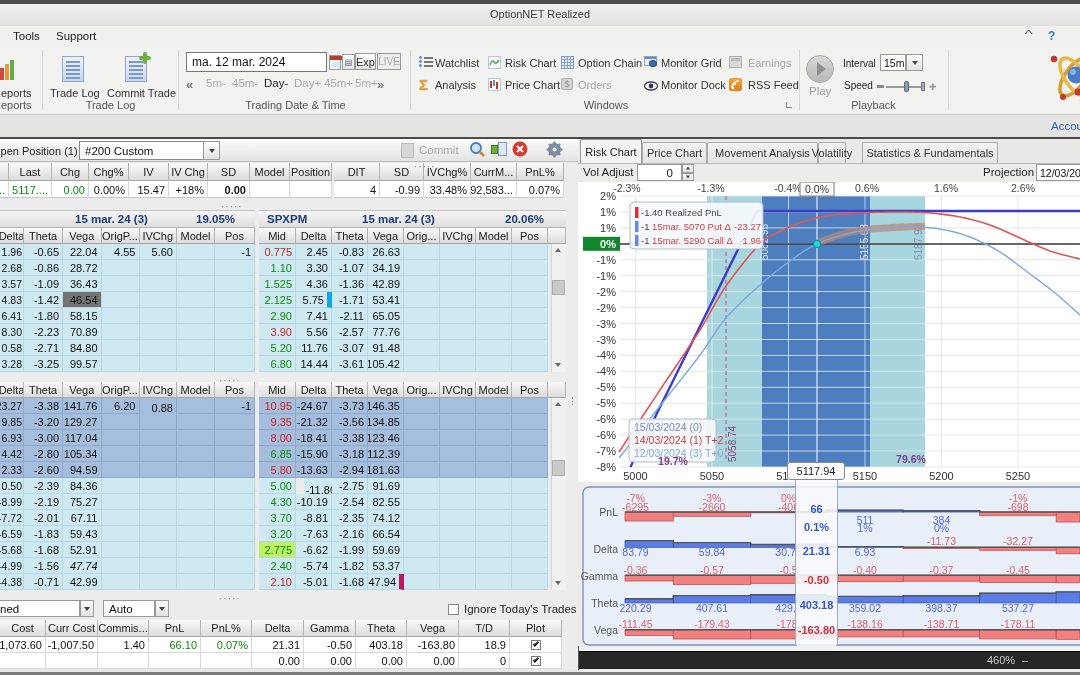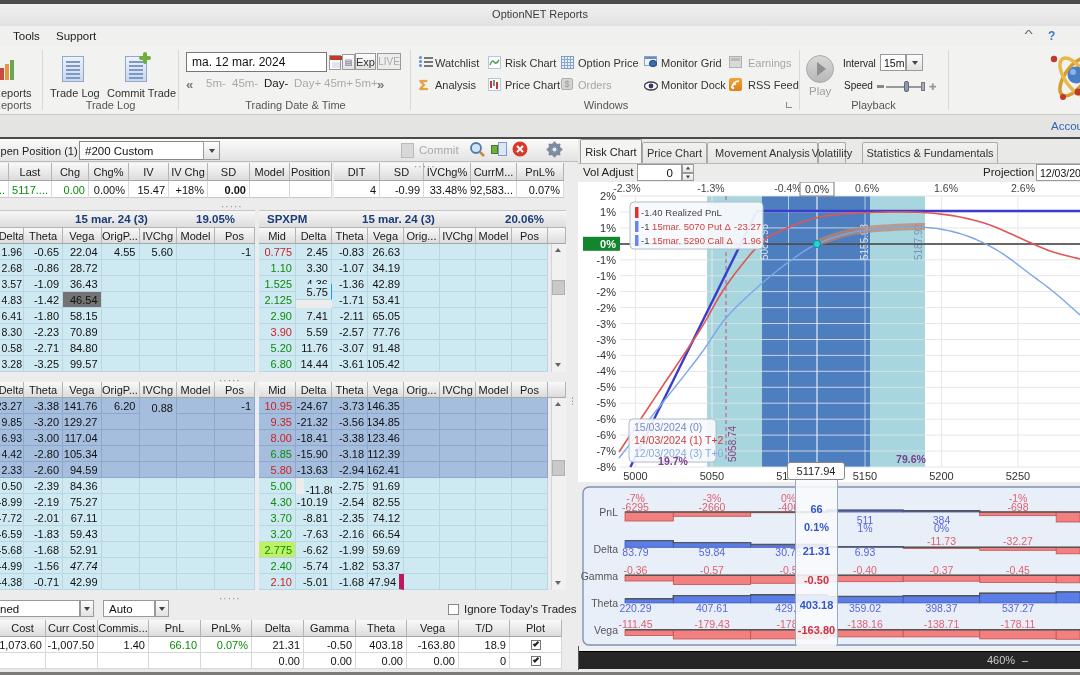--- a/index.html
+++ b/index.html
@@ -10,21 +10,21 @@
 .combo{position:absolute;background:#fff;border:1px solid #8a8a8a;font-size:11.5px;color:#111;display:flex;align-items:center;padding-left:5px;white-space:nowrap;overflow:hidden}
 .cbtn{position:absolute;background:linear-gradient(#fdfdfd,#e2e2e2);border:1px solid #9a9a9a;display:flex;align-items:center;justify-content:center}
 .tri-d{width:0;height:0;border-left:3.5px solid transparent;border-right:3.5px solid transparent;border-top:4px solid #444}
 .tri-u{width:0;height:0;border-left:3.5px solid transparent;border-right:3.5px solid transparent;border-bottom:4px solid #444}
 .dots:after{content:"·····";color:#888;font-size:10px;letter-spacing:1px}
 .chk{position:absolute;width:11px;height:11px;background:#fff;border:1px solid #888}
 .tick{position:absolute;width:6px;height:3px;border-left:2px solid #222;border-bottom:2px solid #222;transform:rotate(-45deg);left:1px;top:1px}
 </style></head><body>
 <div class="a" style="left:0;top:0;width:1080px;height:4px;background:#4f4d4c"></div>
 <div class="a" style="left:0;top:4px;width:1080px;height:22px;background:linear-gradient(#f0f0f0,#e2e2e2)"></div>
-<div class="a" style="left:0;top:8px;width:1080px;text-align:center;font-size:11px;color:#3c3c3c">OptionNET Reports</div>
+<div class="a" style="left:0;top:8px;width:1080px;text-align:center;font-size:11px;color:#3c3c3c">OptionNET Realized</div>
 <div class="a" style="left:0;top:26px;width:1080px;height:20px;background:#f0f0ee"></div>
 <div class="a" style="left:13px;top:30px;font-size:11.5px;color:#222">Tools</div>
 <div class="a" style="left:56px;top:30px;font-size:11.5px;color:#222">Support</div>
 <div class="a" style="left:1026px;top:28px;font-size:11px;color:#666;transform:scaleX(1.6)">^</div>
 <div class="a" style="left:1048px;top:29px;font-size:12px;color:#3a7abf;font-weight:bold">?</div>
 <div class="a" style="left:0;top:46px;width:1080px;height:69px;background:#f2f2f0;border-bottom:1px solid #c9c9c7"></div>
 <div class="a" style="left:42px;top:50px;width:1px;height:60px;background:#d8d8d6"></div>
 <div class="a" style="left:178px;top:50px;width:1px;height:60px;background:#d8d8d6"></div>
 <div class="a" style="left:410px;top:50px;width:1px;height:60px;background:#d8d8d6"></div>
 <div class="a" style="left:799px;top:50px;width:1px;height:60px;background:#d8d8d6"></div>
@@ -92,21 +92,21 @@
 <div class="a" style="left:505px;top:57px;font-size:11px;color:#333">Risk Chart</div>
 <div class="a" style="left:561px;top:56px;width:14px;height:13px">
     <div class="a" style="left:0;top:0;width:13px;height:13px;background:#e7eefc;border:1px solid #7d9cc8"></div>
     <div class="a" style="left:1px;top:3px;width:11px;height:1px;background:#8aa6cc"></div>
     <div class="a" style="left:1px;top:6px;width:11px;height:1px;background:#8aa6cc"></div>
     <div class="a" style="left:1px;top:9px;width:11px;height:1px;background:#8aa6cc"></div>
     <div class="a" style="left:3px;top:1px;width:1px;height:11px;background:#8aa6cc"></div>
     <div class="a" style="left:6px;top:1px;width:1px;height:11px;background:#8aa6cc"></div>
     <div class="a" style="left:9px;top:1px;width:1px;height:11px;background:#8aa6cc"></div>
   </div>
-<div class="a" style="left:578px;top:57px;font-size:11px;color:#333">Option Price</div>
+<div class="a" style="left:578px;top:57px;font-size:11px;color:#333">Option Chain</div>
 <div class="a" style="left:644px;top:56px;width:14px;height:13px">
     <div class="a" style="left:0;top:0;width:13px;height:10px;background:#eef3fb;border:1px solid #89a3c8"></div>
     <div class="a" style="left:1px;top:1px;width:11px;height:2px;background:#6d8cb8"></div>
     <div class="a" style="left:5px;top:4px;width:8px;height:7px;background:#3c6ab0;border-radius:50%;border:1px solid #2a4a80"></div>
   </div>
 <div class="a" style="left:661px;top:57px;font-size:11px;color:#333">Monitor Grid</div>
 <div class="a" style="left:729px;top:56px;width:14px;height:13px">
     <div class="a" style="left:0;top:0;width:13px;height:12px;background:#d9d9d9;border:1px solid #b0b0b0"></div>
     <div class="a" style="left:2px;top:2px;width:9px;height:3px;background:#bbb"></div>
   </div>
@@ -302,21 +302,21 @@
 <div class="cell " style="left:476px;top:276px;width:36px;height:16px;background:#cfe9f2;border-right:1px solid #b9d7e2;border-bottom:1px solid #b9d7e2"></div>
 <div class="cell " style="left:512px;top:276px;width:36px;height:16px;background:#cfe9f2;border-right:1px solid #b9d7e2;border-bottom:1px solid #b9d7e2"></div>
 <div class="cell" style="left:0px;top:292px;width:24px;height:16px;background:#cfe9f2;border-right:1px solid #b9d7e2;border-bottom:1px solid #b9d7e2;padding-right:1px;font-size:10.5px;">4.83</div>
 <div class="cell" style="left:24px;top:292px;width:39px;height:16px;background:#cfe9f2;border-right:1px solid #b9d7e2;border-bottom:1px solid #b9d7e2;">-1.42</div>
 <div class="cell" style="left:63px;top:292px;width:38.5px;height:16px;background:#737373;border-right:1px solid #b9d7e2;border-bottom:1px solid #b9d7e2;">46.54</div>
 <div class="cell" style="left:101.5px;top:292px;width:38.0px;height:16px;background:#cfe9f2;border-right:1px solid #b9d7e2;border-bottom:1px solid #b9d7e2;"></div>
 <div class="cell" style="left:139.5px;top:292px;width:37.5px;height:16px;background:#cfe9f2;border-right:1px solid #b9d7e2;border-bottom:1px solid #b9d7e2;"></div>
 <div class="cell" style="left:177px;top:292px;width:38px;height:16px;background:#cfe9f2;border-right:1px solid #b9d7e2;border-bottom:1px solid #b9d7e2;"></div>
 <div class="cell" style="left:215px;top:292px;width:40px;height:16px;background:#cfe9f2;border-right:1px solid #b9d7e2;border-bottom:1px solid #b9d7e2;"></div>
 <div class="cell g" style="left:259px;top:292px;width:37px;height:16px;background:#cfe9f2;border-right:1px solid #b9d7e2;border-bottom:1px solid #b9d7e2">2.125</div>
-<div class="cell " style="left:296px;top:284px;width:36px;height:16px;background:#cfe9f2;border-right:1px solid #0ea5e9;border-bottom:1px solid #b9d7e2">5.75</div>
+<div class="cell " style="left:296px;top:292px;width:36px;height:16px;background:#cfe9f2;border-right:5px solid #0ea5e9;border-bottom:1px solid #b9d7e2">5.75</div>
 <div class="cell " style="left:332px;top:292px;width:36px;height:16px;background:#cfe9f2;border-right:1px solid #b9d7e2;border-bottom:1px solid #b9d7e2">-1.71</div>
 <div class="cell " style="left:368px;top:292px;width:36px;height:16px;background:#cfe9f2;border-right:1px solid #b9d7e2;border-bottom:1px solid #b9d7e2">53.41</div>
 <div class="cell " style="left:404px;top:292px;width:36px;height:16px;background:#cfe9f2;border-right:1px solid #b9d7e2;border-bottom:1px solid #b9d7e2"></div>
 <div class="cell " style="left:440px;top:292px;width:36px;height:16px;background:#cfe9f2;border-right:1px solid #b9d7e2;border-bottom:1px solid #b9d7e2"></div>
 <div class="cell " style="left:476px;top:292px;width:36px;height:16px;background:#cfe9f2;border-right:1px solid #b9d7e2;border-bottom:1px solid #b9d7e2"></div>
 <div class="cell " style="left:512px;top:292px;width:36px;height:16px;background:#cfe9f2;border-right:1px solid #b9d7e2;border-bottom:1px solid #b9d7e2"></div>
 <div class="cell" style="left:0px;top:308px;width:24px;height:16px;background:#cfe9f2;border-right:1px solid #b9d7e2;border-bottom:1px solid #b9d7e2;padding-right:1px;font-size:10.5px;">6.41</div>
 <div class="cell" style="left:24px;top:308px;width:39px;height:16px;background:#cfe9f2;border-right:1px solid #b9d7e2;border-bottom:1px solid #b9d7e2;">-1.80</div>
 <div class="cell" style="left:63px;top:308px;width:38.5px;height:16px;background:#cfe9f2;border-right:1px solid #b9d7e2;border-bottom:1px solid #b9d7e2;">58.15</div>
 <div class="cell" style="left:101.5px;top:308px;width:38.0px;height:16px;background:#cfe9f2;border-right:1px solid #b9d7e2;border-bottom:1px solid #b9d7e2;"></div>
@@ -332,21 +332,21 @@
 <div class="cell " style="left:476px;top:308px;width:36px;height:16px;background:#cfe9f2;border-right:1px solid #b9d7e2;border-bottom:1px solid #b9d7e2"></div>
 <div class="cell " style="left:512px;top:308px;width:36px;height:16px;background:#cfe9f2;border-right:1px solid #b9d7e2;border-bottom:1px solid #b9d7e2"></div>
 <div class="cell" style="left:0px;top:324px;width:24px;height:16px;background:#cfe9f2;border-right:1px solid #b9d7e2;border-bottom:1px solid #b9d7e2;padding-right:1px;font-size:10.5px;">8.30</div>
 <div class="cell" style="left:24px;top:324px;width:39px;height:16px;background:#cfe9f2;border-right:1px solid #b9d7e2;border-bottom:1px solid #b9d7e2;">-2.23</div>
 <div class="cell" style="left:63px;top:324px;width:38.5px;height:16px;background:#cfe9f2;border-right:1px solid #b9d7e2;border-bottom:1px solid #b9d7e2;">70.89</div>
 <div class="cell" style="left:101.5px;top:324px;width:38.0px;height:16px;background:#cfe9f2;border-right:1px solid #b9d7e2;border-bottom:1px solid #b9d7e2;"></div>
 <div class="cell" style="left:139.5px;top:324px;width:37.5px;height:16px;background:#cfe9f2;border-right:1px solid #b9d7e2;border-bottom:1px solid #b9d7e2;"></div>
 <div class="cell" style="left:177px;top:324px;width:38px;height:16px;background:#cfe9f2;border-right:1px solid #b9d7e2;border-bottom:1px solid #b9d7e2;"></div>
 <div class="cell" style="left:215px;top:324px;width:40px;height:16px;background:#cfe9f2;border-right:1px solid #b9d7e2;border-bottom:1px solid #b9d7e2;"></div>
 <div class="cell r" style="left:259px;top:324px;width:37px;height:16px;background:#cfe9f2;border-right:1px solid #b9d7e2;border-bottom:1px solid #b9d7e2">3.90</div>
-<div class="cell " style="left:296px;top:324px;width:36px;height:16px;background:#cfe9f2;border-right:1px solid #b9d7e2;border-bottom:1px solid #b9d7e2">5.59</div>
+<div class="cell " style="left:296px;top:324px;width:36px;height:16px;background:#cfe9f2;border-right:1px solid #b9d7e2;border-bottom:1px solid #b9d7e2">5.56</div>
 <div class="cell " style="left:332px;top:324px;width:36px;height:16px;background:#cfe9f2;border-right:1px solid #b9d7e2;border-bottom:1px solid #b9d7e2">-2.57</div>
 <div class="cell " style="left:368px;top:324px;width:36px;height:16px;background:#cfe9f2;border-right:1px solid #b9d7e2;border-bottom:1px solid #b9d7e2">77.76</div>
 <div class="cell " style="left:404px;top:324px;width:36px;height:16px;background:#cfe9f2;border-right:1px solid #b9d7e2;border-bottom:1px solid #b9d7e2"></div>
 <div class="cell " style="left:440px;top:324px;width:36px;height:16px;background:#cfe9f2;border-right:1px solid #b9d7e2;border-bottom:1px solid #b9d7e2"></div>
 <div class="cell " style="left:476px;top:324px;width:36px;height:16px;background:#cfe9f2;border-right:1px solid #b9d7e2;border-bottom:1px solid #b9d7e2"></div>
 <div class="cell " style="left:512px;top:324px;width:36px;height:16px;background:#cfe9f2;border-right:1px solid #b9d7e2;border-bottom:1px solid #b9d7e2"></div>
 <div class="cell" style="left:0px;top:340px;width:24px;height:16px;background:#cfe9f2;border-right:1px solid #b9d7e2;border-bottom:1px solid #b9d7e2;padding-right:1px;font-size:10.5px;">0.58</div>
 <div class="cell" style="left:24px;top:340px;width:39px;height:16px;background:#cfe9f2;border-right:1px solid #b9d7e2;border-bottom:1px solid #b9d7e2;">-2.71</div>
 <div class="cell" style="left:63px;top:340px;width:38.5px;height:16px;background:#cfe9f2;border-right:1px solid #b9d7e2;border-bottom:1px solid #b9d7e2;">84.80</div>
 <div class="cell" style="left:101.5px;top:340px;width:38.0px;height:16px;background:#cfe9f2;border-right:1px solid #b9d7e2;border-bottom:1px solid #b9d7e2;"></div>
@@ -464,21 +464,21 @@
 <div class="cell" style="left:0px;top:462px;width:24px;height:16px;background:#a5bedd;border-right:1px solid #8fa8c9;border-bottom:1px solid #8fa8c9;padding-right:1px;font-size:10.5px;">2.33</div>
 <div class="cell" style="left:24px;top:462px;width:39px;height:16px;background:#a5bedd;border-right:1px solid #8fa8c9;border-bottom:1px solid #8fa8c9;">-2.60</div>
 <div class="cell" style="left:63px;top:462px;width:38.5px;height:16px;background:#a5bedd;border-right:1px solid #8fa8c9;border-bottom:1px solid #8fa8c9;">94.59</div>
 <div class="cell" style="left:101.5px;top:462px;width:38.0px;height:16px;background:#a5bedd;border-right:1px solid #8fa8c9;border-bottom:1px solid #8fa8c9;"></div>
 <div class="cell" style="left:139.5px;top:462px;width:37.5px;height:16px;background:#a5bedd;border-right:1px solid #8fa8c9;border-bottom:1px solid #8fa8c9;"></div>
 <div class="cell" style="left:177px;top:462px;width:38px;height:16px;background:#a5bedd;border-right:1px solid #8fa8c9;border-bottom:1px solid #8fa8c9;"></div>
 <div class="cell" style="left:215px;top:462px;width:40px;height:16px;background:#a5bedd;border-right:1px solid #8fa8c9;border-bottom:1px solid #8fa8c9;"></div>
 <div class="cell r" style="left:259px;top:462px;width:37px;height:16px;background:#a5bedd;border-right:1px solid #8fa8c9;border-bottom:1px solid #8fa8c9">5.80</div>
 <div class="cell " style="left:296px;top:462px;width:36px;height:16px;background:#a5bedd;border-right:1px solid #8fa8c9;border-bottom:1px solid #8fa8c9">-13.63</div>
 <div class="cell " style="left:332px;top:462px;width:36px;height:16px;background:#a5bedd;border-right:1px solid #8fa8c9;border-bottom:1px solid #8fa8c9">-2.94</div>
-<div class="cell " style="left:368px;top:462px;width:36px;height:16px;background:#a5bedd;border-right:1px solid #8fa8c9;border-bottom:1px solid #8fa8c9">162.41</div>
+<div class="cell " style="left:368px;top:462px;width:36px;height:16px;background:#a5bedd;border-right:1px solid #8fa8c9;border-bottom:1px solid #8fa8c9">181.63</div>
 <div class="cell " style="left:404px;top:462px;width:36px;height:16px;background:#a5bedd;border-right:1px solid #8fa8c9;border-bottom:1px solid #8fa8c9"></div>
 <div class="cell " style="left:440px;top:462px;width:36px;height:16px;background:#a5bedd;border-right:1px solid #8fa8c9;border-bottom:1px solid #8fa8c9"></div>
 <div class="cell " style="left:476px;top:462px;width:36px;height:16px;background:#a5bedd;border-right:1px solid #8fa8c9;border-bottom:1px solid #8fa8c9"></div>
 <div class="cell " style="left:512px;top:462px;width:36px;height:16px;background:#a5bedd;border-right:1px solid #8fa8c9;border-bottom:1px solid #8fa8c9"></div>
 <div class="cell" style="left:0px;top:478px;width:24px;height:16px;background:#cfe9f2;border-right:1px solid #b9d7e2;border-bottom:1px solid #b9d7e2;padding-right:1px;font-size:10.5px;">0.50</div>
 <div class="cell" style="left:24px;top:478px;width:39px;height:16px;background:#cfe9f2;border-right:1px solid #b9d7e2;border-bottom:1px solid #b9d7e2;">-2.39</div>
 <div class="cell" style="left:63px;top:478px;width:38.5px;height:16px;background:#cfe9f2;border-right:1px solid #b9d7e2;border-bottom:1px solid #b9d7e2;">84.36</div>
 <div class="cell" style="left:101.5px;top:478px;width:38.0px;height:16px;background:#cfe9f2;border-right:1px solid #b9d7e2;border-bottom:1px solid #b9d7e2;"></div>
 <div class="cell" style="left:139.5px;top:478px;width:37.5px;height:16px;background:#cfe9f2;border-right:1px solid #b9d7e2;border-bottom:1px solid #b9d7e2;"></div>
 <div class="cell" style="left:177px;top:478px;width:38px;height:16px;background:#cfe9f2;border-right:1px solid #b9d7e2;border-bottom:1px solid #b9d7e2;"></div>

